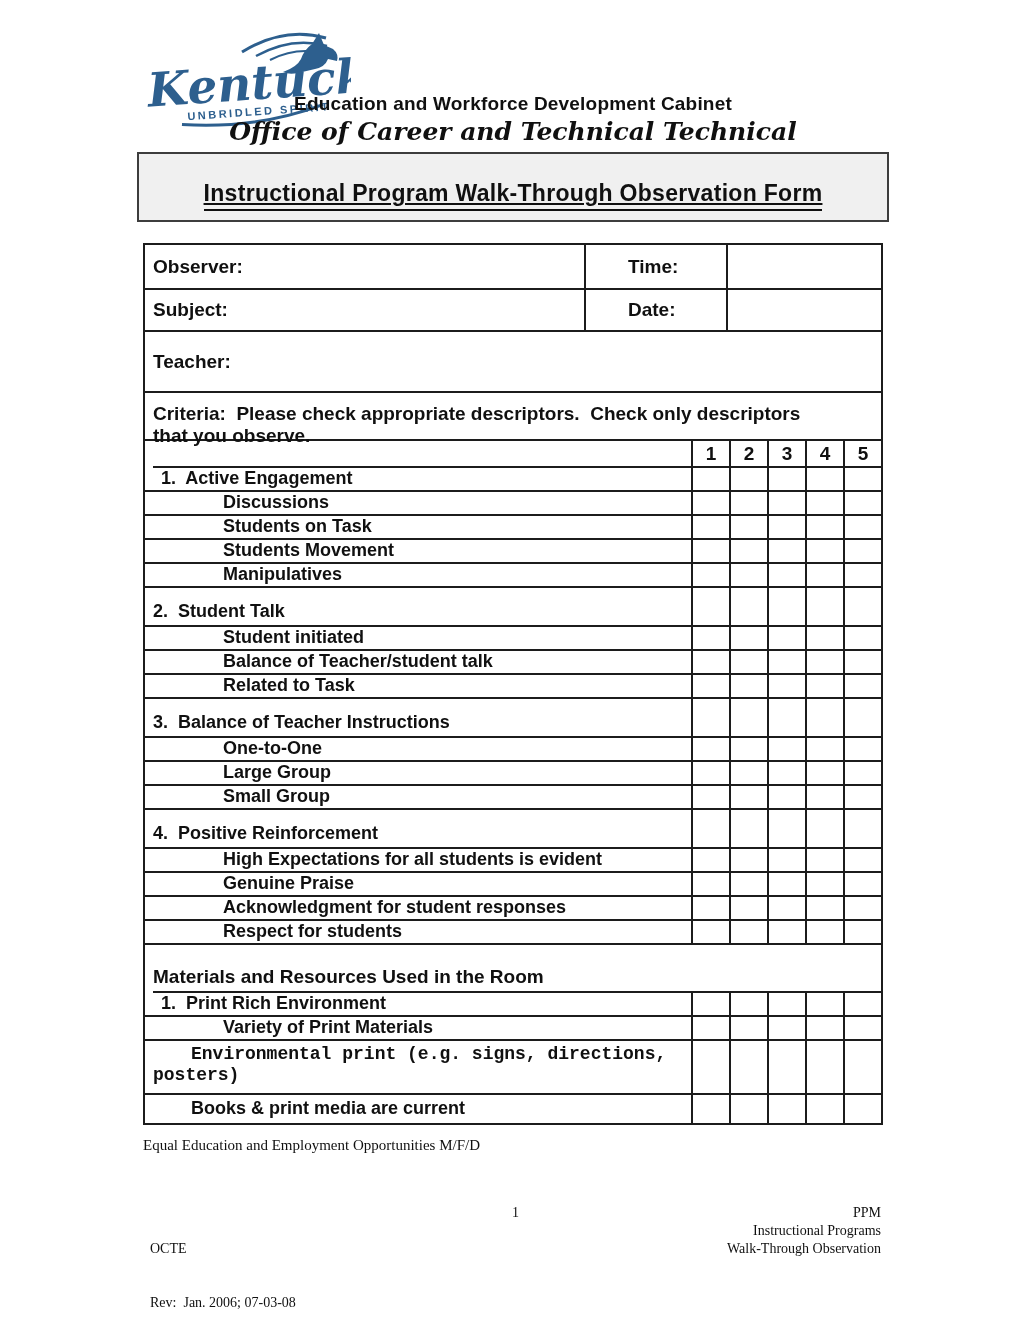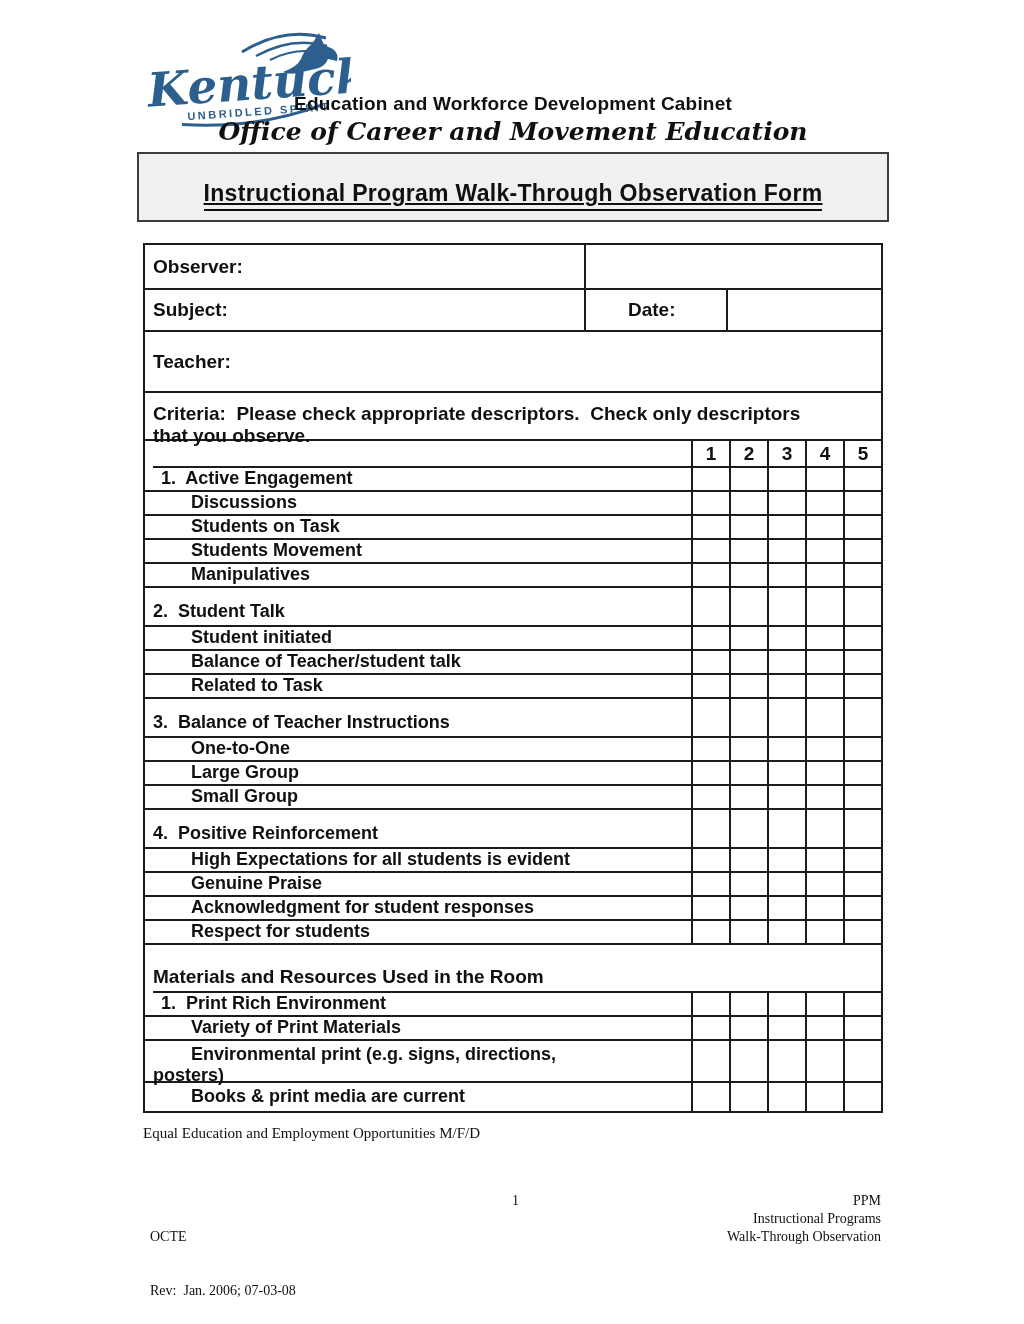--- a/index.html
+++ b/index.html
@@ -50,24 +50,24 @@
     padding-left:8px;white-space:pre-wrap;line-height:1.1;}
   .rcell{width:38px;border-left:2px solid var(--line);display:flex;align-items:center;
     justify-content:center;font-weight:bold;font-size:19px;}
   .section{height:27px;}
   .section .desc,.section_tall .desc{font-size:19px;}
   .ratings_header{height:27px;}
   .item{height:24px;margin-left:8px;}
   .item_tall{height:39px;}
   .item_tall .desc,.section_tall .desc{align-items:flex-end;padding-bottom:3px;}
   .section_tall{height:48px;}
-  .sub{height:24px;}
+  .sub{height:24px;padding-left:32px;}
   .sub_tall{height:30px;}
   .sub .desc,.sub_tall .desc{padding-left:46px;}
-  .sub_wrap{height:42px;}
+  .sub_wrap{height:54px;font-family:Liberation Mono, monospace;}
   .sub_wrap .desc{display:block;padding-left:8px;text-indent:38px;padding-top:3px;line-height:1.18;}
   .eeo{margin-top:12px;text-align:left;font-family:"Liberation Serif","DejaVu Serif",serif;
     font-size:15px;}
   .footer{display:flex;align-items:flex-start;margin-top:50px;
     font-family:"Liberation Serif","DejaVu Serif",serif;font-size:14px;line-height:1.28;}
   .f-left{flex:1;padding-left:7px;white-space:pre-wrap;}
   .f-center{width:40px;text-align:center;}
   .f-right{flex:1;text-align:right;padding-right:2px;}
 </style>
 </head>
@@ -85,31 +85,34 @@
     <g transform="rotate(-4 100 70)">
       <text class="brand-script" x="2" y="76">Kentucky</text>
       <path class="swoosh" d="M34 96 Q108 106 176 86"></path>
       <text class="brand-tagline" x="40" y="92">UNBRIDLED SPIRIT</text>
     </g>
   </svg>
 
   <div class="content">
 
     <div class="cabinet">Education and Workforce Development Cabinet</div>
-    <div class="office">Office of Career and Movement Education</div>
+    <div class="office">Office of Career and Technical Technical</div>
 
     <div class="title-box">
       <span class="form-title">Instructional Program Walk-Through Observation Form</span>
     </div>
 
     <div class="table">
 
       <div class="trow row-observer">
         <div class="cell info-label">
           <span class="lbl">Observer:</span>
+        </div>
+        <div class="cell info-mid">
+          <span class="lbl">Time:</span>
         </div>
         <div class="cell info-val"></div>
       </div>
 
       <div class="trow row-subject">
         <div class="cell info-label">
           <span class="lbl">Subject:</span>
         </div>
         <div class="cell info-mid">
           <span class="lbl">Date:</span>

